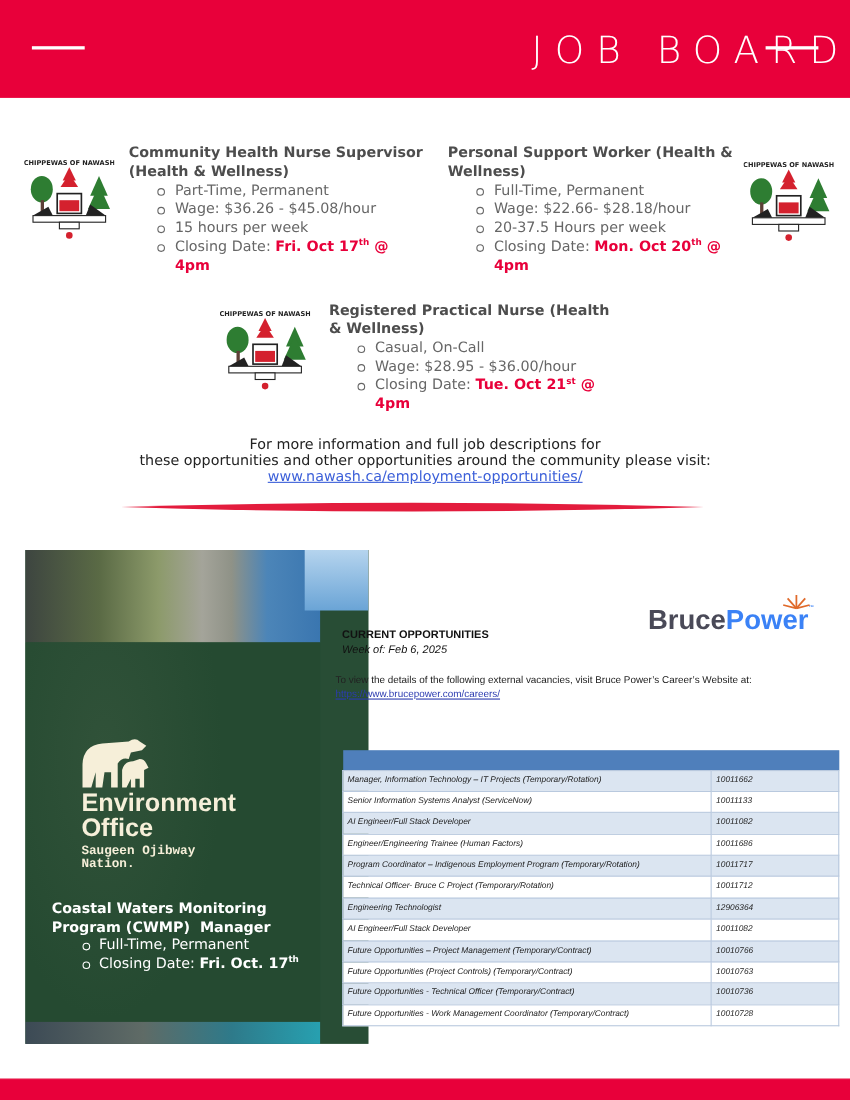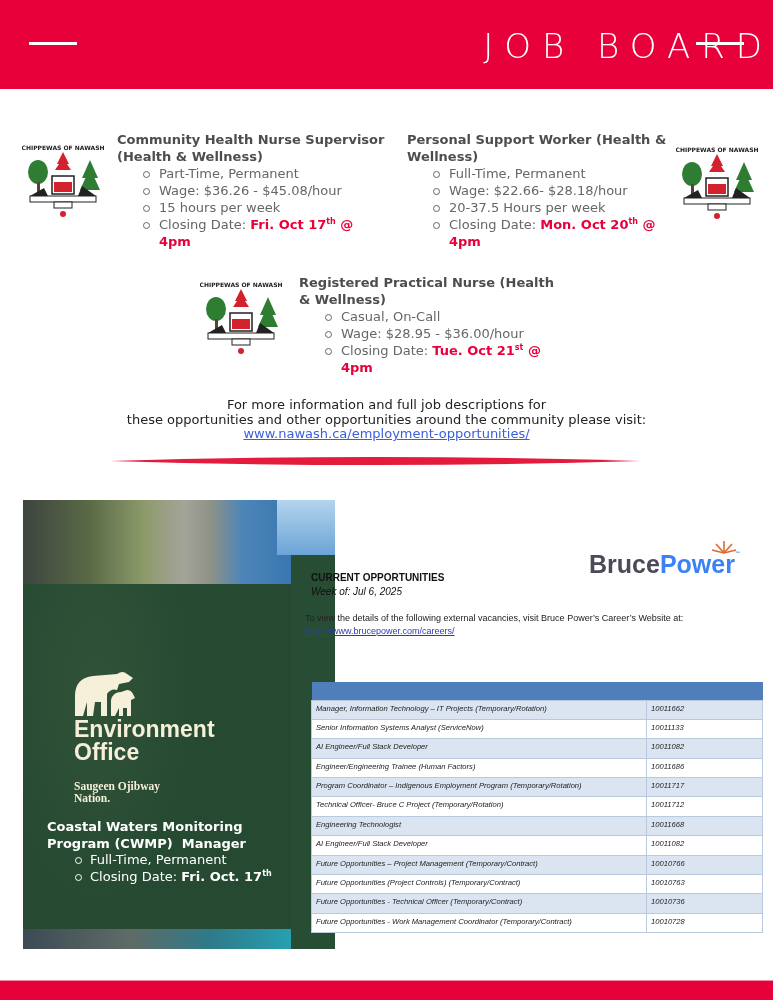--- a/index.html
+++ b/index.html
@@ -30,21 +30,21 @@
   .env { position: absolute; left: 23px; top: 500px; width: 312px; height: 449px; overflow: hidden; background: #284d35; }
   .env .photo-top { position: absolute; left: 0; top: 0; width: 268px; height: 84px;
     background: linear-gradient(90deg, #3d4540 0%, #5a6a45 25%, #8c9a6a 45%, #a4a49a 60%, #8f9287 70%, #4c85b8 82%, #3a76b0 100%); }
   .env .sky { position: absolute; right: 0; top: 0; width: 58px; height: 55px; background: linear-gradient(#b5d4ee, #6aa4d6); }
   .env .photo-bottom { position: absolute; left: 0; bottom: 0; width: 268px; height: 20px;
     background: linear-gradient(90deg, #3c4a55 0%, #5f6b66 40%, #2e7a8a 70%, #27a0b0 100%); }
   .env .green { position: absolute; left: 0; top: 84px; width: 268px; height: 345px; background: #254a31; }
   .env .texture { position: absolute; left: 0; top: 84px; width: 180px; height: 345px; background: radial-gradient(ellipse at 40% 30%, rgba(60,90,65,0.5), rgba(37,74,49,0) 70%); }
   .env .bears { position: absolute; left: 50px; top: 168px; width: 70px; height: 50px; }
   .env .brand1 { position: absolute; left: 51px; top: 218px; font-family: "Liberation Sans", sans-serif; font-weight: bold; color: #f6efd9; font-size: 23px; line-height: 23px; }
-  .env .brand2 { position: absolute; left: 51px; top: 280px; font-family: Liberation Serif, serif; font-weight: bold; color: #f6efd9; font-size: 11.5px; line-height: 12px; }
+  .env .brand2 { position: absolute; left: 51px; top: 268px; font-family: Liberation Mono, monospace; font-weight: bold; color: #f6efd9; font-size: 11.5px; line-height: 12px; }
   .env .etitle { position: absolute; left: 24px; top: 318px; color: #fff; font-weight: bold; font-size: 13px; line-height: 17px; }
   .env ul { position: absolute; left: 52px; top: 351px; list-style: none; color: #fff; font-size: 13px; line-height: 17px; }
   .env li { position: relative; padding-left: 15px; }
   .env li::before { content: ""; position: absolute; left: 0; top: 6px; width: 5px; height: 5px; border: 1px solid #fff; border-radius: 50%; }
   .env li b { font-weight: bold; }
   .env sup { font-size: 8px; line-height: 0; }
 
   .bp { position: absolute; left: 305px; top: 540px; width: 460px; font-family: "Liberation Sans", sans-serif; }
   .bp .logo-wrap { position: absolute; left: 284px; top: 10px; }
   .bp .logo-text { font-size: 25px; font-weight: bold; color: #4a4a58; letter-spacing: 0px; }
@@ -179,21 +179,21 @@
         <line x1="13" y1="13" x2="13" y2="1"></line>
         <line x1="13" y1="13" x2="5" y2="4"></line>
         <line x1="13" y1="13" x2="21" y2="4"></line>
         <line x1="13" y1="13" x2="1" y2="10"></line>
         <line x1="13" y1="13" x2="25" y2="10"></line>
       </g>
     </svg>
     <span class="logo-text"><span style="color:#4a4a58;font-weight:bold">Bruce</span><span>Power</span><span class="tm">™</span></span>
   </div>
   <div class="heading">CURRENT OPPORTUNITIES</div>
-  <div class="week">Week of: Jul 6, 2025</div>
+  <div class="week">Week of: Feb 6, 2025</div>
   <div class="instr">
     <div>To view the details of the following external vacancies, visit Bruce Power’s Career’s Website at:</div>
     <a>https://www.brucepower.com/careers/</a>
   </div>
 </div>
 
 <table class="bptable">
   <thead>
       <tr>
         <th colspan="2"></th>
@@ -219,21 +219,21 @@
       <tr>
         <td>Program Coordinator – Indigenous Employment Program (Temporary/Rotation)</td>
         <td class="id">10011717</td>
       </tr>
       <tr>
         <td>Technical Officer- Bruce C Project (Temporary/Rotation)</td>
         <td class="id">10011712</td>
       </tr>
       <tr>
         <td>Engineering Technologist</td>
-        <td class="id">10011668</td>
+        <td class="id">12906364</td>
       </tr>
       <tr>
         <td>AI Engineer/Full Stack Developer</td>
         <td class="id">10011082</td>
       </tr>
       <tr>
         <td>Future Opportunities – Project Management (Temporary/Contract)</td>
         <td class="id">10010766</td>
       </tr>
       <tr>

